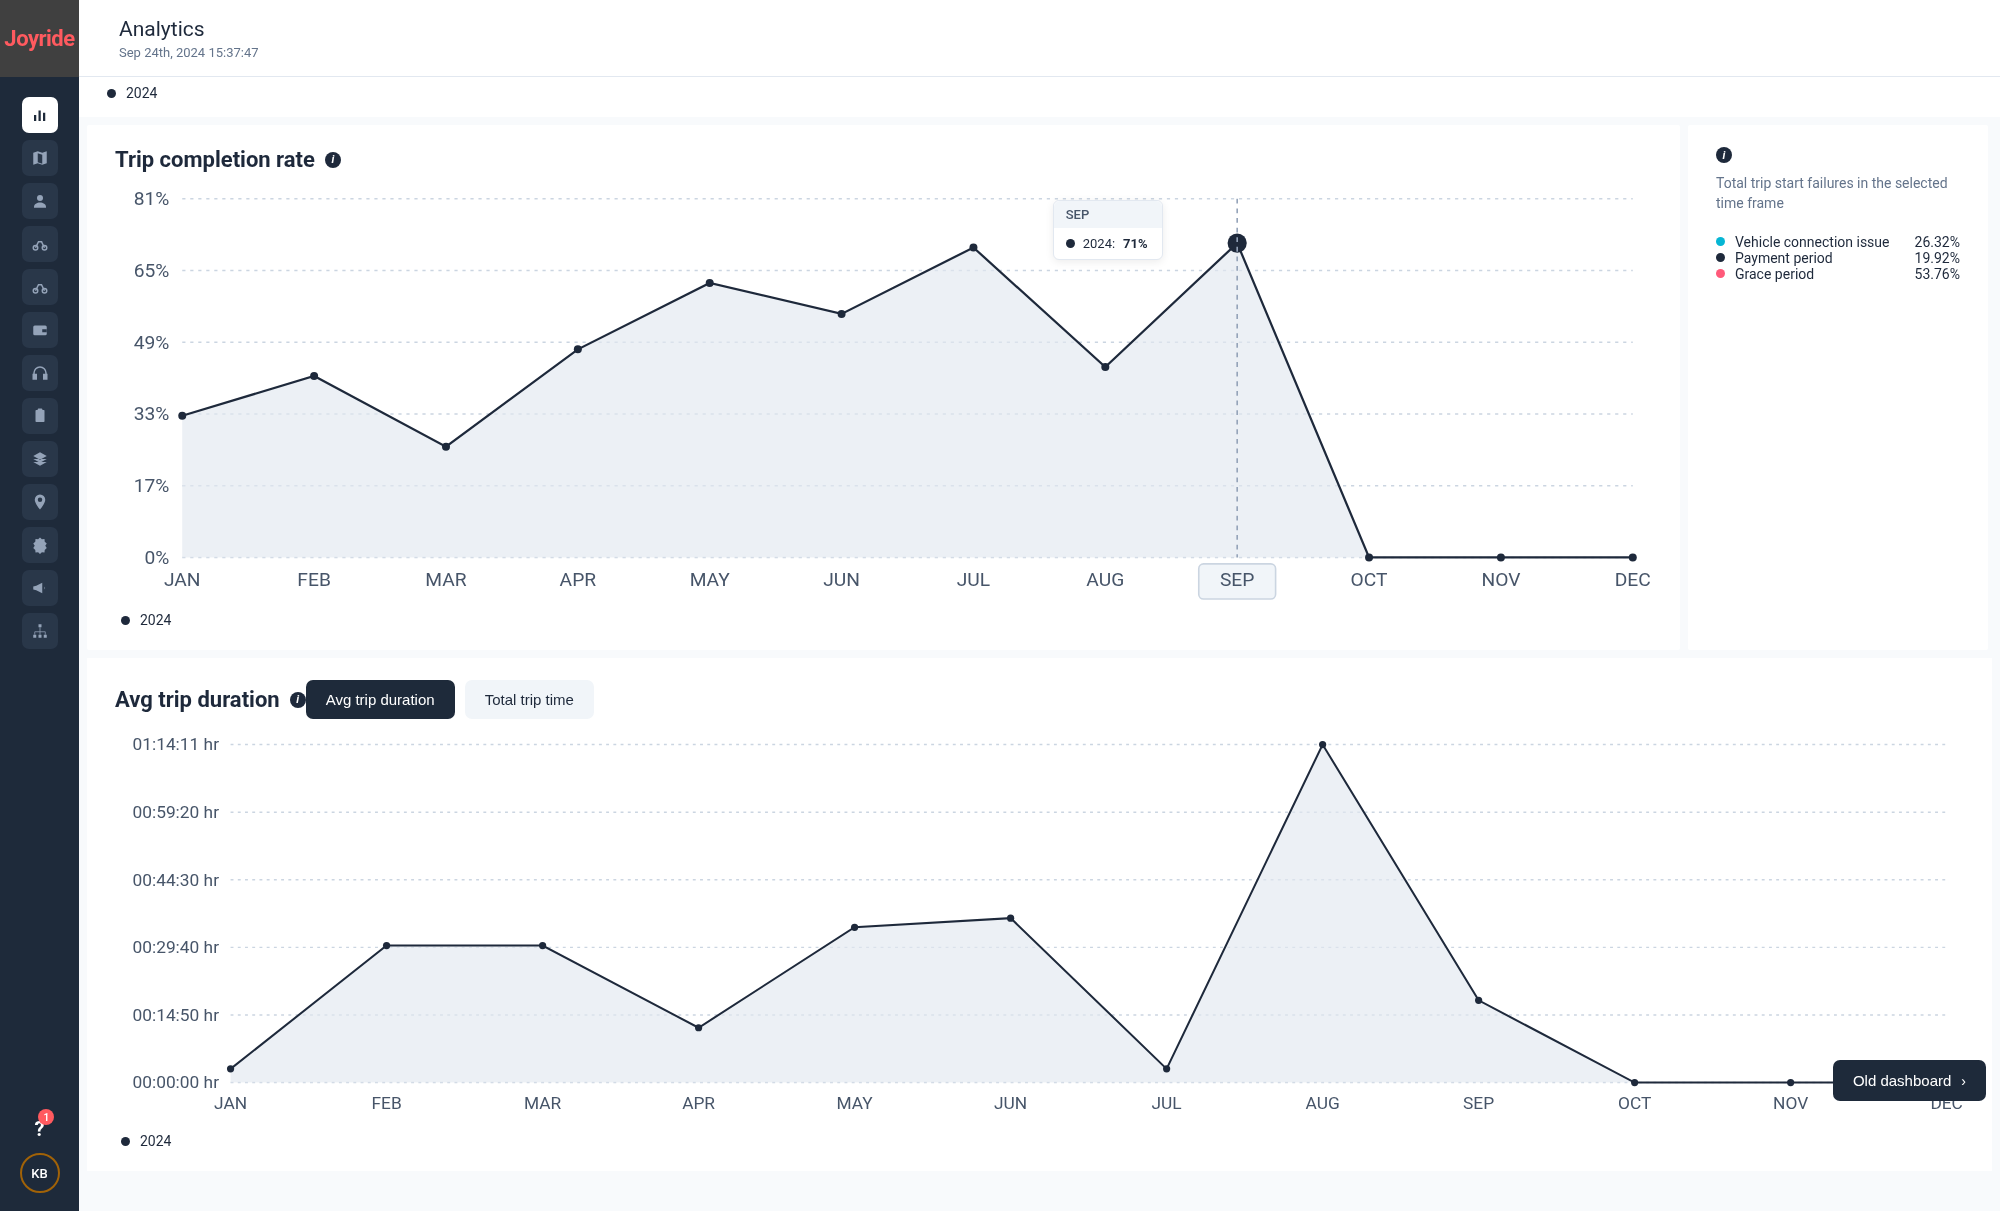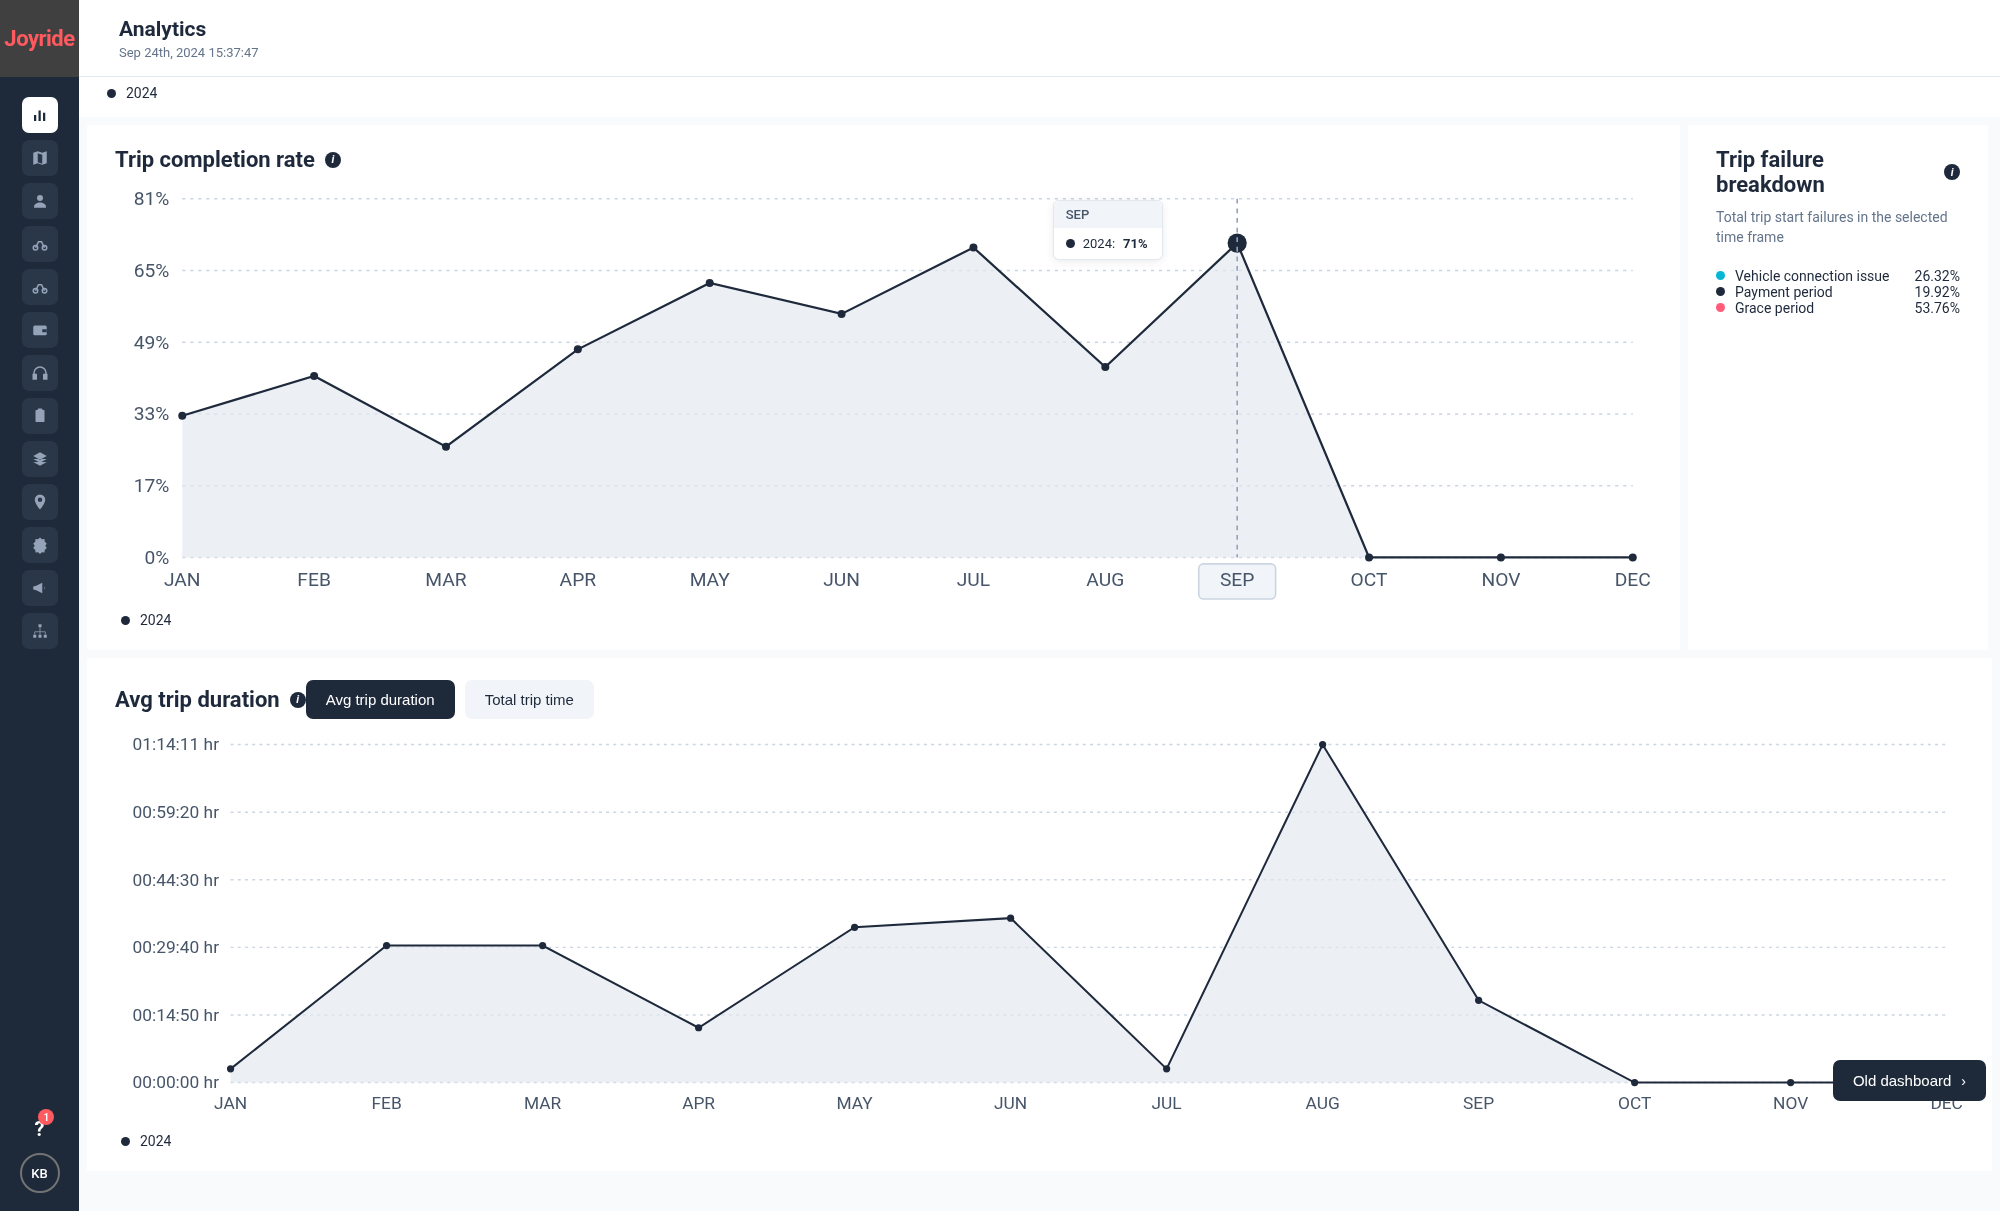--- a/index.html
+++ b/index.html
@@ -9,25 +9,25 @@
   .logo-wrap { height: 77px; display: flex; align-items: center; justify-content: center; width: 100%; background: #404040; }
   .logo { font-weight: 700; font-size: 22px; color: #ff5a5f; letter-spacing: -0.5px; }
   .nav { flex: 1; display: flex; flex-direction: column; gap: 7px; padding-top: 20px; align-items: center; }
   .nav-item { width: 36px; height: 36px; border-radius: 7px; display: flex; align-items: center; justify-content: center; cursor: pointer; color: #94a3b8; }
   .nav-item.active { background: #fff; color: #1e2a3a; }
   .nav-item.dark { background: #293749; }
   .nav-item svg { width: 18px; height: 18px; }
   .sidebar-bottom { padding-bottom: 18px; display: flex; flex-direction: column; align-items: center; gap: 12px; }
   .help-btn { position: relative; color: #fff; font-size: 20px; font-weight: 700; }
   .badge { position: absolute; top: -8px; right: -10px; background: #ff5a5f; color: #fff; font-size: 10px; width: 16px; height: 16px; border-radius: 50%; display: flex; align-items: center; justify-content: center; font-weight: 600; }
-  .avatar { width: 40px; height: 40px; border-radius: 50%; border: 2px solid #737373; display: flex; align-items: center; justify-content: center; color: #fff; font-size: 13px; font-weight: 500; }
+  .avatar { width: 40px; height: 40px; border-radius: 50%; border: 2px solid #a16207; display: flex; align-items: center; justify-content: center; color: #fff; font-size: 13px; font-weight: 500; }
 
   .main { flex: 1; display: flex; flex-direction: column; overflow: hidden; }
   .topbar { height: 77px; display: flex; align-items: center; padding: 0 40px; border-bottom: 1px solid #e2e8f0; gap: 24px; }
-  .page-title { font-size: 21px; font-weight: 700; }
+  .page-title { font-size: 21px; font-weight: 400; }
   .page-sub { font-size: 13px; color: #64748b; margin-top: 4px; }
 
   .content { flex: 1; overflow-y: auto; padding: 0; background: #f8fafc; }
   .legend-row { background: #fff; padding: 8px 28px 16px; display: flex; align-items: center; gap: 10px; }
   .dot { width: 9px; height: 9px; border-radius: 50%; background: #1e293b; display: inline-block; }
   .legend-label { font-size: 14px; color: #1e293b; }
 
   .grid { display: grid; grid-template-columns: 1fr 300px; gap: 8px; padding: 8px 12px 0 8px; }
   .card { background: #fff; border-radius: 2px; padding: 22px 28px; }
   .card-title { font-size: 22px; font-weight: 700; display: flex; align-items: center; gap: 10px; }
@@ -241,21 +241,20 @@
             </div>
           </div>
           <div class="chart-legend">
             <span class="dot"></span>
             <span class="legend-label">2024</span>
           </div>
         </div>
 
         <div class="card failure-card">
           <div class="card-title">
-            <span>Trip failure breakdown</span>
             <span class="info-icon">i</span>
           </div>
           <div class="failure-sub">Total trip start failures in the selected time frame</div>
           <div class="failure-list" id="failure-list">
               <div class="failure-row">
                 <span class="left">
                   <span class="dot" style="background:#06b6d4"></span>
                   <span>Vehicle connection issue</span>
                 </span>
                 <span>26.32%</span>

